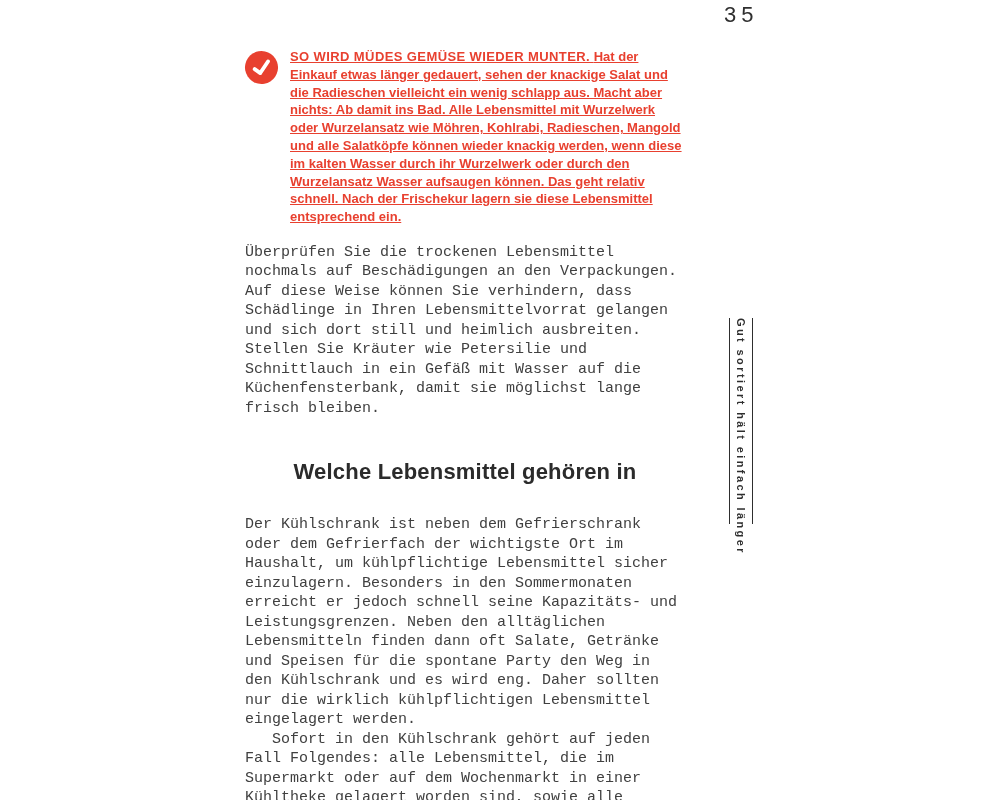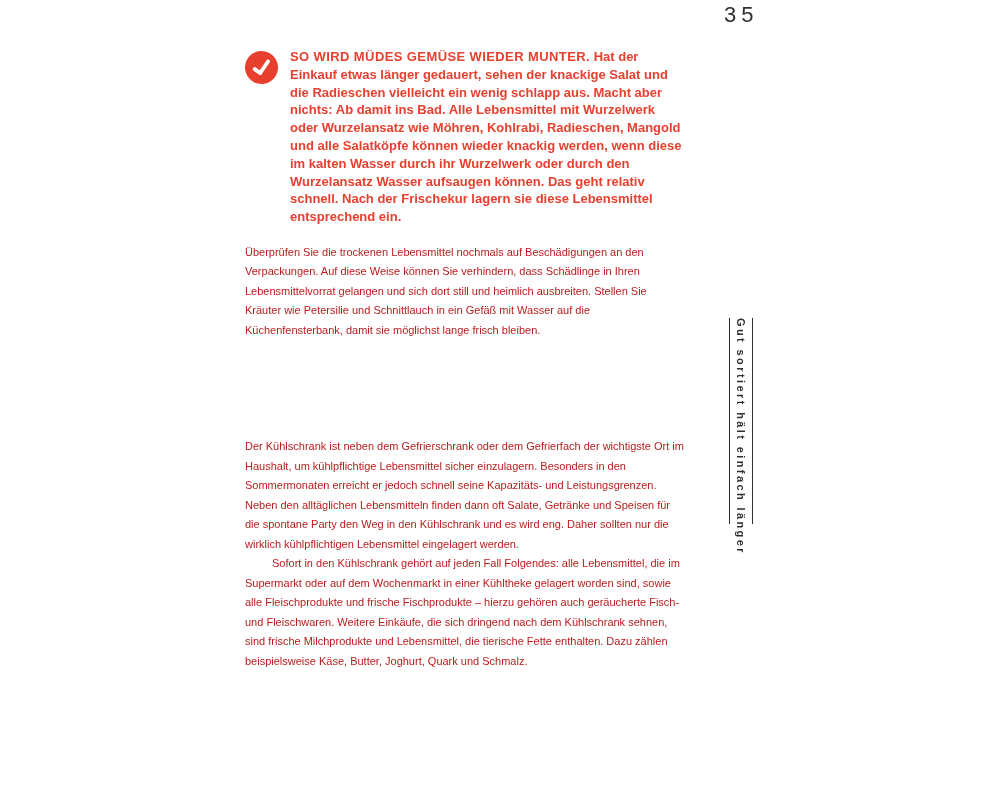--- a/index.html
+++ b/index.html
@@ -26,20 +26,21 @@
     position: absolute;
     left: 245px;
     top: 48px;
     width: 440px;
   }
   
   .tip {
     position: relative;
     padding-left: 45px;
     margin-bottom: 15px;
+    text-decoration: underline;
   }
   .tip-icon {
     position: absolute;
     left: 0;
     top: 3px;
     width: 33px;
     height: 33px;
     border-radius: 50%;
     display: flex;
     align-items: center;
@@ -47,23 +48,24 @@
     transform: rotate(-10deg);
   }
   .tip-text {
     font-size: 13px;
     line-height: 17.8px;
     font-weight: bold;
   }
   .tip-title { letter-spacing: 0.4px; }
   
   .body-text {
-    font-size: 11px;
+    font-size: 15px;
     line-height: 19.5px;
-    color: #b91c1c;
+    color: #404040;
+    font-family: Liberation Mono, monospace;
   }
   .para-gap { margin-top: 17px; }
   .indent-first { text-indent: 27px; }
   
   .section-heading {
     margin-top: 38px;
     margin-bottom: 28px;
     text-align: center;
     font-size: 22px;
     line-height: 31px;
@@ -105,21 +107,21 @@
       <div class="tip-icon" style="background:#e8402f;">
         <svg width="21" height="21" viewBox="0 0 24 24" aria-hidden="true">
           <path d="M4 12.5 L9.5 18 L20.5 6.5" stroke="#ffffff" stroke-width="4.4" fill="none" stroke-linecap="round" stroke-linejoin="round"></path>
         </svg>
       </div>
       <p class="tip-text"><span class="tip-title">SO WIRD MÜDES GEMÜSE WIEDER MUNTER.</span> <span>Hat der Einkauf etwas länger gedauert, sehen der knackige Salat und die Radieschen vielleicht ein wenig schlapp aus. Macht aber nichts: Ab damit ins Bad. Alle Lebensmittel mit Wurzelwerk oder Wurzelansatz wie Möhren, Kohlrabi, Radieschen, Mangold und alle Salatköpfe können wieder knackig werden, wenn diese im kalten Wasser durch ihr Wurzelwerk oder durch den Wurzelansatz Wasser aufsaugen können. Das geht relativ schnell. Nach der Frischekur lagern sie diese Lebensmittel entsprechend ein.</span></p>
     </div>
 
     <p class="body-text para-gap">Überprüfen Sie die trockenen Lebensmittel nochmals auf Beschädigungen an den Verpackungen. Auf diese Weise können Sie verhindern, dass Schädlinge in Ihren Lebensmittelvorrat gelangen und sich dort still und heimlich ausbreiten. Stellen Sie Kräuter wie Petersilie und Schnittlauch in ein Gefäß mit Wasser auf die Küchenfensterbank, damit sie möglichst lange frisch bleiben.</p>
 
-    <h2 class="section-heading"><br></h2>
+    <h2 class="section-heading"><span>Welche Lebensmittel gehören in</span><br></h2>
 
     <p class="body-text">Der Kühlschrank ist neben dem Gefrierschrank oder dem Gefrierfach der wichtigste Ort im Haushalt, um kühlpflichtige Lebensmittel sicher einzulagern. Besonders in den Sommermonaten erreicht er jedoch schnell seine Kapazitäts- und Leistungsgrenzen. Neben den alltäglichen Lebensmitteln finden dann oft Salate, Getränke und Speisen für die spontane Party den Weg in den Kühlschrank und es wird eng. Daher sollten nur die wirklich kühlpflichtigen Lebensmittel eingelagert werden.</p>
 
     <p class="body-text indent-first">Sofort in den Kühlschrank gehört auf jeden Fall Folgendes: alle Lebensmittel, die im Supermarkt oder auf dem Wochenmarkt in einer Kühltheke gelagert worden sind, sowie alle Fleischprodukte und frische Fischprodukte – hierzu gehören auch geräucherte Fisch- und Fleischwaren. Weitere Einkäufe, die sich dringend nach dem Kühlschrank sehnen, sind frische Milchprodukte und Lebensmittel, die tierische Fette enthalten. Dazu zählen beispielsweise Käse, Butter, Joghurt, Quark und Schmalz.</p>
 
   </div>
 
   <div class="margin-tab">
     <span class="margin-tab-label">Gut sortiert hält einfach länger</span>
   </div>

